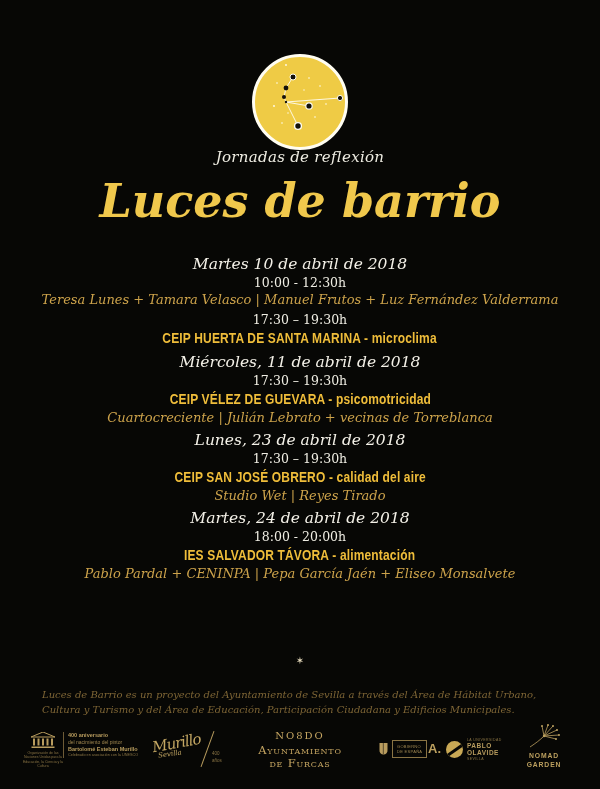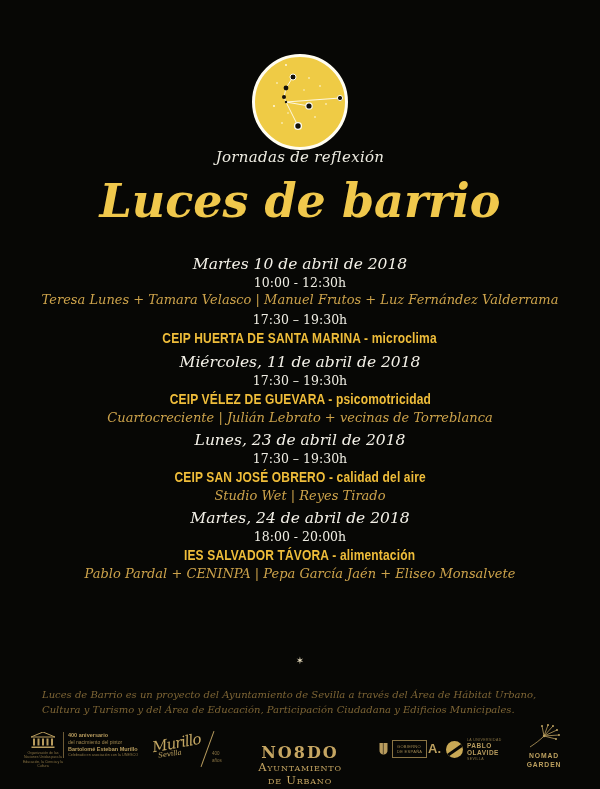--- a/index.html
+++ b/index.html
@@ -45,21 +45,21 @@
   .logo-murillo{left:150px;top:6px;width:74px;height:44px;}
   .sig{position:absolute;left:2px;top:6px;font-style:italic;font-size:15px;color:#C4A763;
     transform:rotate(-10deg);letter-spacing:-1px;}
   .sig-city{position:absolute;left:8px;top:22px;font-style:italic;font-size:7px;color:#C4A763;
     transform:rotate(-8deg);}
   .sig-slash{position:absolute;right:16px;top:2px;width:1px;height:38px;background:#B89C5E;
     transform:rotate(20deg);}
   .sig-years{position:absolute;right:-2px;bottom:8px;font-family:"Liberation Sans",sans-serif;
     font-size:4.5px;line-height:1.4;color:#8A7444;width:14px;}
   .logo-nosdo{left:50%;top:6px;transform:translateX(-50%);text-align:center;color:#C6A662;}
-  .nosdo-word{font-size:16px;font-weight:bold;letter-spacing:2px;line-height:16px;margin-top:17px;}
+  .nosdo-word{font-size:10px;font-weight:normal;letter-spacing:2px;line-height:16px;}
   .nosdo-line{font-variant:small-caps;font-size:11.5px;letter-spacing:.8px;line-height:13px;text-align:center;}
   .logo-gobierno{left:378px;top:18px;display:flex;align-items:center;gap:3px;}
   .gob-box{border:.5px solid #8A7444;padding:2.5px 4px;font-family:"Liberation Sans",sans-serif;
     font-size:4px;line-height:1.4;color:#A08750;letter-spacing:.3px;}
   .logo-a{left:428px;top:19px;font-family:"Liberation Sans",sans-serif;font-weight:bold;
     font-size:13px;color:#BCA05F;}
   .logo-olavide{left:446px;top:16px;display:flex;align-items:center;gap:4px;}
   .olavide-emblem{width:17px;height:17px;border-radius:50%;background:#C8A855;position:relative;overflow:hidden;}
   .olavide-emblem::after{content:"";position:absolute;left:-4px;top:7px;width:28px;height:3px;
     background:#070705;transform:rotate(-35deg);}
@@ -172,21 +172,21 @@
     <div class="logo logo-murillo">
       <div class="sig">Murillo</div>
       <div class="sig-city">Sevilla</div>
       <div class="sig-slash"></div>
       <div class="sig-years">400 años</div>
     </div>
 
     <div class="logo logo-nosdo">
       <div class="nosdo-word">NO8DO</div>
       <div class="nosdo-line">Ayuntamiento</div>
-      <div class="nosdo-line">de Urbano</div>
+      <div class="nosdo-line">de Furcas</div>
     </div>
 
     <div class="logo logo-gobierno">
       <svg width="11" height="14" viewBox="0 0 11 14">
         <path d="M1.5,1 h8 v7 a4,4 0 0 1 -4,4.5 a4,4 0 0 1 -4,-4.5 z" fill="#B89C5E"></path>
         <rect x="4.8" y="1" width="1.2" height="11" fill="#070705" opacity="0.45"></rect>
       </svg>
       <div class="gob-box">
         <div>GOBIERNO</div>
         <div>DE ESPAÑA</div>

